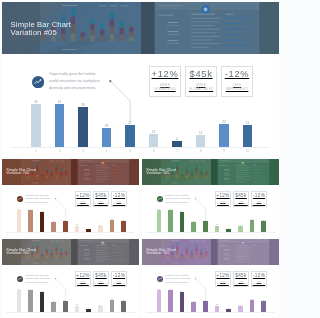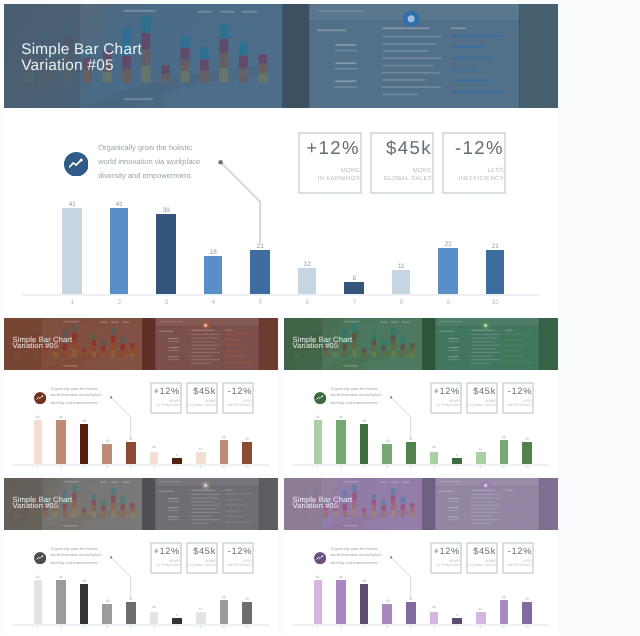--- a/index.html
+++ b/index.html
@@ -17,21 +17,21 @@
   .sshot{position:absolute;top:0;height:100%;overflow:hidden;}
   .sshot svg{position:absolute;left:0;top:0;}
 
   
   .pbody{position:absolute;left:0;bottom:0;width:100%;background:#ffffff;}
   .cicon{position:absolute;border-radius:50%;}
   .cicon svg{position:absolute;left:0;top:0;}
   .ctext{position:absolute;color:#9aa4ad;}
   .leader{position:absolute;left:0;top:0;overflow:visible;}
   .statbox{position:absolute;border:1px solid #dadfe4;background:#fff;box-sizing:border-box;
-           display:flex;flex-direction:column;align-items:flex-end;justify-content:flex-start;}
+           display:flex;flex-direction:column;align-items:center;justify-content:flex-start;text-decoration:underline;}
   .statv{color:#626e77;line-height:1;letter-spacing:.3px;}
   .statl{color:#b4bcc4;text-align:center;}
   .axis{position:absolute;border-top:1px solid #eef1f4;}
   .bar{position:absolute;bottom:0;}
   .blab{position:absolute;color:#8e9aa4;text-align:center;white-space:nowrap;}
   .xlab{position:absolute;color:#b5bdc4;text-align:center;white-space:nowrap;}
 </style>
 </head>
 <body>
 

